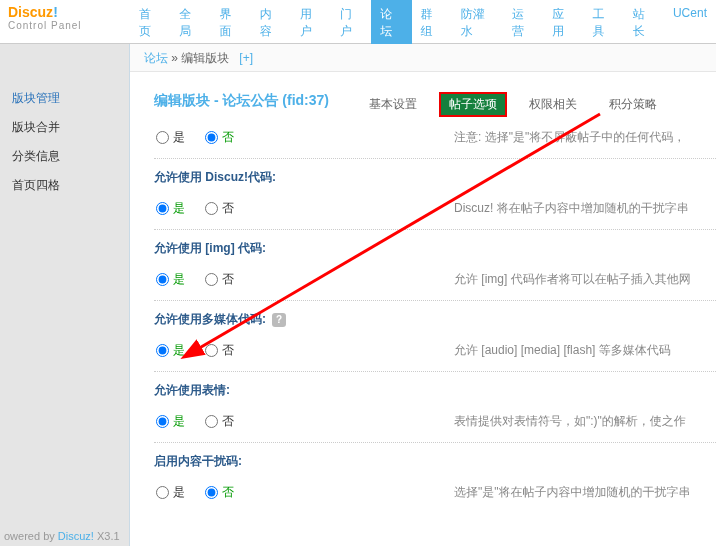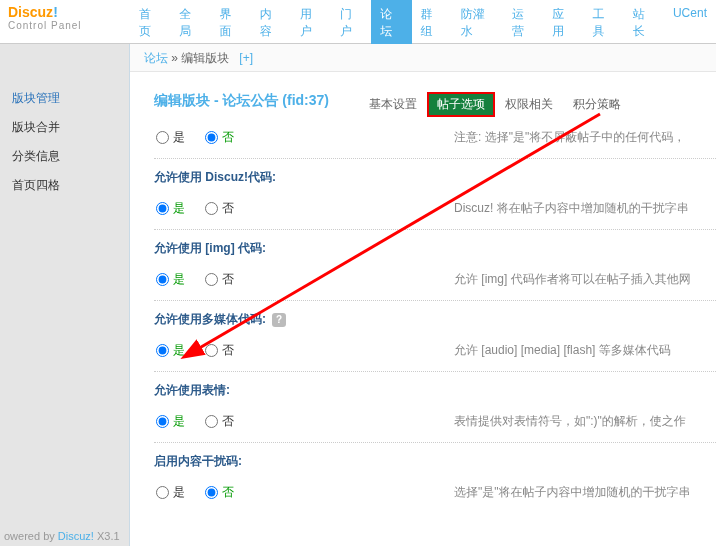--- a/index.html
+++ b/index.html
@@ -15,21 +15,21 @@
 .layout{display:flex;height:calc(100% - 44px)}
 .sidebar{width:130px;background:#e5e5e5;border-right:1px solid #c9dae6;padding-top:40px}
 .sidebar div{padding:6px 12px;color:#333;cursor:pointer}
 .sidebar div.active{color:#2b73ba;font-weight:normal}
 .main{flex:1;display:flex;flex-direction:column}
 .breadcrumb{height:28px;line-height:28px;padding-left:14px;color:#666;border-bottom:1px solid #e6e6e6;background:#fafafa}
 .breadcrumb a{color:#4db0e8;text-decoration:none}
 .content{padding:20px 0 0 24px;overflow:hidden}
 .content-header{display:flex;align-items:flex-start;margin-bottom:0}
 .page-title{color:#4db0e8;font-size:14px;font-weight:bold;margin-right:30px}
-.tabs{display:flex;gap:0}
+.tabs{display:flex;gap:12px}
 .tab{padding:4px 10px;color:#666;cursor:pointer}
 .tab.active{background:#15803d;color:#fff}
 .tab.boxed{border:2px solid #e00;padding:2px 8px}
 .settings{padding-top:4px}
 .setting-row{display:flex;padding:8px 0 8px 0}
 .setting-left{width:300px}
 .setting-right{flex:1;color:#888;padding-right:6px}
 .label-row{color:#2c5a8a;font-weight:bold;padding:4px 0 6px 0}
 .help-icon{display:inline-block;width:14px;height:14px;background:#bbb;border-radius:3px;color:#fff;text-align:center;line-height:14px;font-size:10px;margin-left:6px;vertical-align:middle}
 .radios{display:flex;gap:20px;align-items:center;padding-left:2px}

